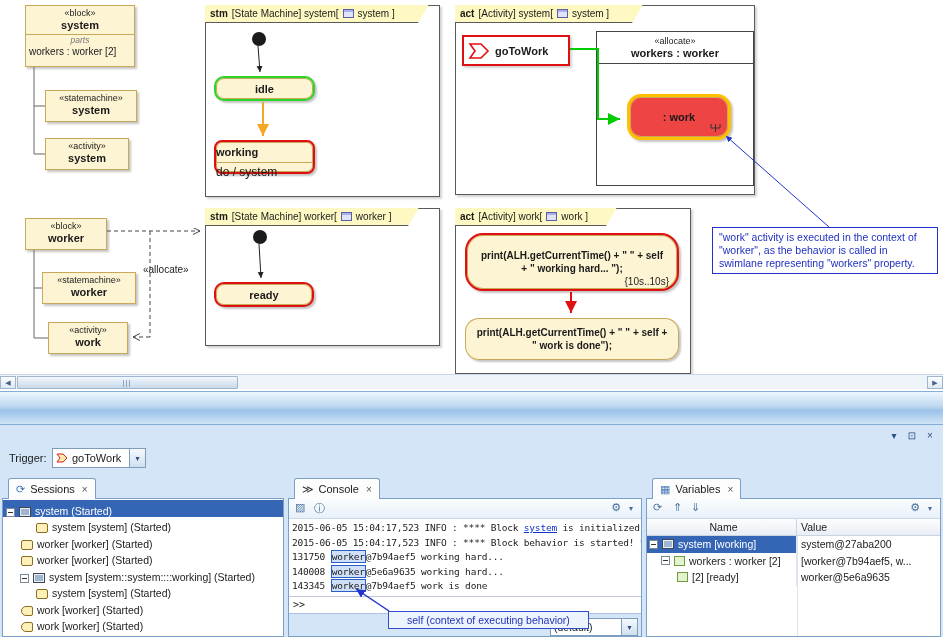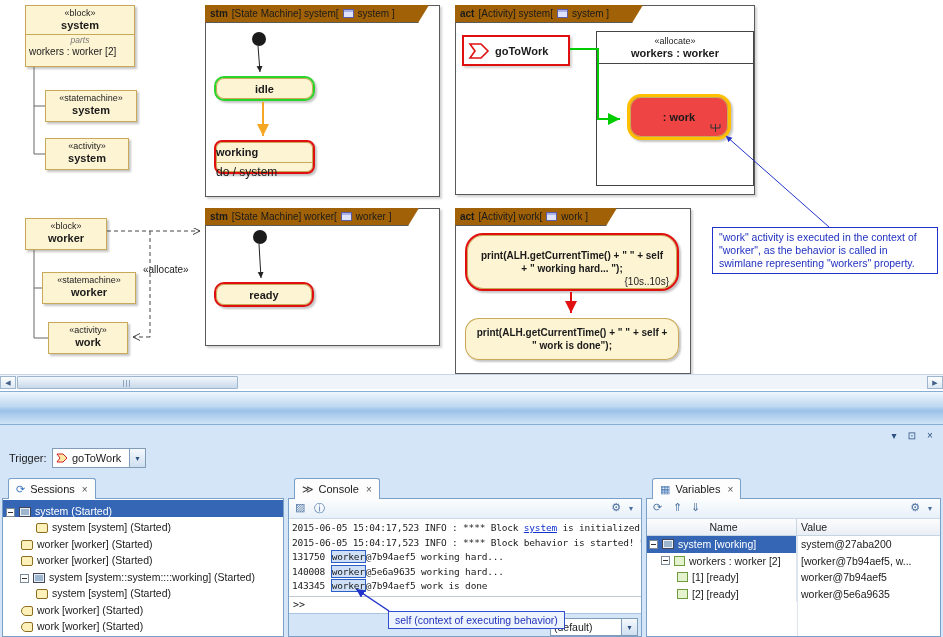--- a/index.html
+++ b/index.html
@@ -9,21 +9,21 @@
   
   .canvas { position:absolute; left:0; top:0; width:943px; height:374px; background:#fff; }
   .shape { position:absolute; background:#fdf4d3; border:1px solid #c9a959; box-shadow:2px 2px 2px rgba(110,110,110,.4); text-align:center; }
   .stereo { display:block; font-size:9px; line-height:11px; padding-top:2px; color:#222; }
   .nm { display:block; font-weight:bold; font-size:11px; line-height:13px; }
   .cmp-sep { border-top:1px solid #c9a959; margin-top:2px; }
   .cmp-label { display:block; font-style:italic; font-size:8.5px; color:#777; line-height:10px; }
   .part-line { display:block; text-align:left; font-size:10px; padding:1px 3px 0; }
 
   .frame { position:absolute; background:#fff; border:1px solid #5a5a5a; box-shadow:2px 2px 2px rgba(110,110,110,.3); }
-  .frame-tab { position:absolute; left:-1px; top:-1px; height:18px; background:#a16207; border-right:1px solid #5a5a5a; border-bottom:1px solid #5a5a5a; display:flex; align-items:center; gap:4px; padding:0 16px 0 5px; clip-path:polygon(0 0,100% 0,calc(100% - 11px) 100%,0 100%); font-size:10px; white-space:nowrap; }
+  .frame-tab { position:absolute; left:-1px; top:-1px; height:18px; background:#fef9c3; border-right:1px solid #5a5a5a; border-bottom:1px solid #5a5a5a; display:flex; align-items:center; gap:4px; padding:0 16px 0 5px; clip-path:polygon(0 0,100% 0,calc(100% - 11px) 100%,0 100%); font-size:10px; white-space:nowrap; }
   .dg-ico { display:inline-block; width:11px; height:9px; border:1px solid #5b5ea6; background:#dfe3fb; box-shadow:inset 0 2px 0 #aab0e8; }
 
   .init-node { position:absolute; width:14px; height:14px; border-radius:50%; background:#1b1b1b; }
   .state { position:absolute; border-radius:10px; background:#fdf4d3; font-weight:bold; font-size:11px;
            box-shadow:2px 2px 2px rgba(110,110,110,.4), inset 0 0 0 1px #c9a959; display:flex; align-items:center; justify-content:center; }
   .hl-green { border:2px solid #2bd42b; }
   .hl-red { border:2px solid #e01010; }
   .hl-gold { border:3px solid #ffc000; }
   .state2 { position:absolute; border-radius:8px; background:#fdf4d3; box-shadow:2px 2px 2px rgba(110,110,110,.4), inset 0 0 0 1px #c9a959; }
   .state2 .st-name { font-weight:bold; line-height:20px; border-bottom:1px solid #c9a959; }
@@ -73,21 +73,21 @@
   .ic-sm { width:12px; height:10px; border:1px solid #8a6d1f; background:#fdf0b8; border-radius:2px; }
   .ic-act { width:12px; height:10px; border:1px solid #8a6d1f; background:#fdf0b8; border-radius:5px 2px 2px 5px; }
   .ic-part { width:11px; height:10px; border:1px solid #6f9a3d; background:#e4f2cd; }
 
   
   .console-log { position:absolute; top:20px; left:0; right:0; height:77px; overflow:hidden; font-family:"DejaVu Sans Mono", monospace; font-size:9.5px; letter-spacing:-0.2px; line-height:14.5px; padding:2px 3px; white-space:nowrap; }
   .clink { color:#1133cc; text-decoration:underline; }
   .chl { border:1px solid #2b5fc7; background:#cfe0f7; }
   .prompt-row { position:absolute; top:97px; left:0; right:0; height:17px; border-top:1px solid #c0c8d4; background:#fff; font-family:"DejaVu Sans Mono", monospace; font-size:10px; padding:2px 4px; }
   .console-bottom { position:absolute; top:114px; left:0; right:0; bottom:0; background:#d3e5f6; border-top:1px solid #a8c4e0; }
-  .tooltip { position:absolute; left:388px; top:611px; background:#eef4fe; border:1px solid #2f4fd0; color:#2233bb; font-size:10.5px; padding:2px 6px; z-index:35; white-space:nowrap; }
+  .tooltip { position:absolute; left:388px; top:611px; background:#eef4fe; border:1px solid #2f4fd0; color:#2233bb; font-size:10.5px; padding:2px 18px; z-index:35; white-space:nowrap; }
 
   
   .vhead { display:flex; height:17px; background:linear-gradient(#fdfdfe,#e9eef5); border-bottom:1px solid #c8d4e2; font-size:10.5px; }
   .vhead > div { padding:2px 0 0 4px;text-align:center; }
   .vh-name { width:150px; border-right:1px solid #c8d4e2; }
   .vrow { height:16.5px; display:flex; font-size:10.5px; }
   .vname { width:150px; display:flex; align-items:center; border-right:1px solid #dfe5ee; overflow:hidden; white-space:nowrap; }
   .vname.sel { background:#3565b5; color:#fff; }
   .vval { flex:1; display:flex; align-items:center; padding-left:4px; white-space:nowrap; overflow:hidden; }
   .vgrid { position:absolute; left:150px; top:37px; bottom:0; width:1px; background:#dfe5ee; }
@@ -352,27 +352,20 @@
       <div class="vname">
         <span class="exp" style="margin-left:14px;"></span>
         <span class="ic ic-part"></span>
         <span>workers : worker [2]</span>
       </div>
       <div class="vval">[worker@7b94aef5, w...</div>
     </div>
     <div class="vrow">
       <div class="vname">
         <span class="ic ic-part" style="margin-left:30px;"></span>
-        <span>[1] [ready]</span>
-      </div>
-      <div class="vval">worker@7b94aef5</div>
-    </div>
-    <div class="vrow">
-      <div class="vname">
-        <span class="ic ic-part" style="margin-left:30px;"></span>
         <span>[2] [ready]</span>
       </div>
       <div class="vval">worker@5e6a9635</div>
     </div>
   </div>
 
   <div class="tooltip">
     <span>self (context of executing behavior)</span>
   </div>
 

